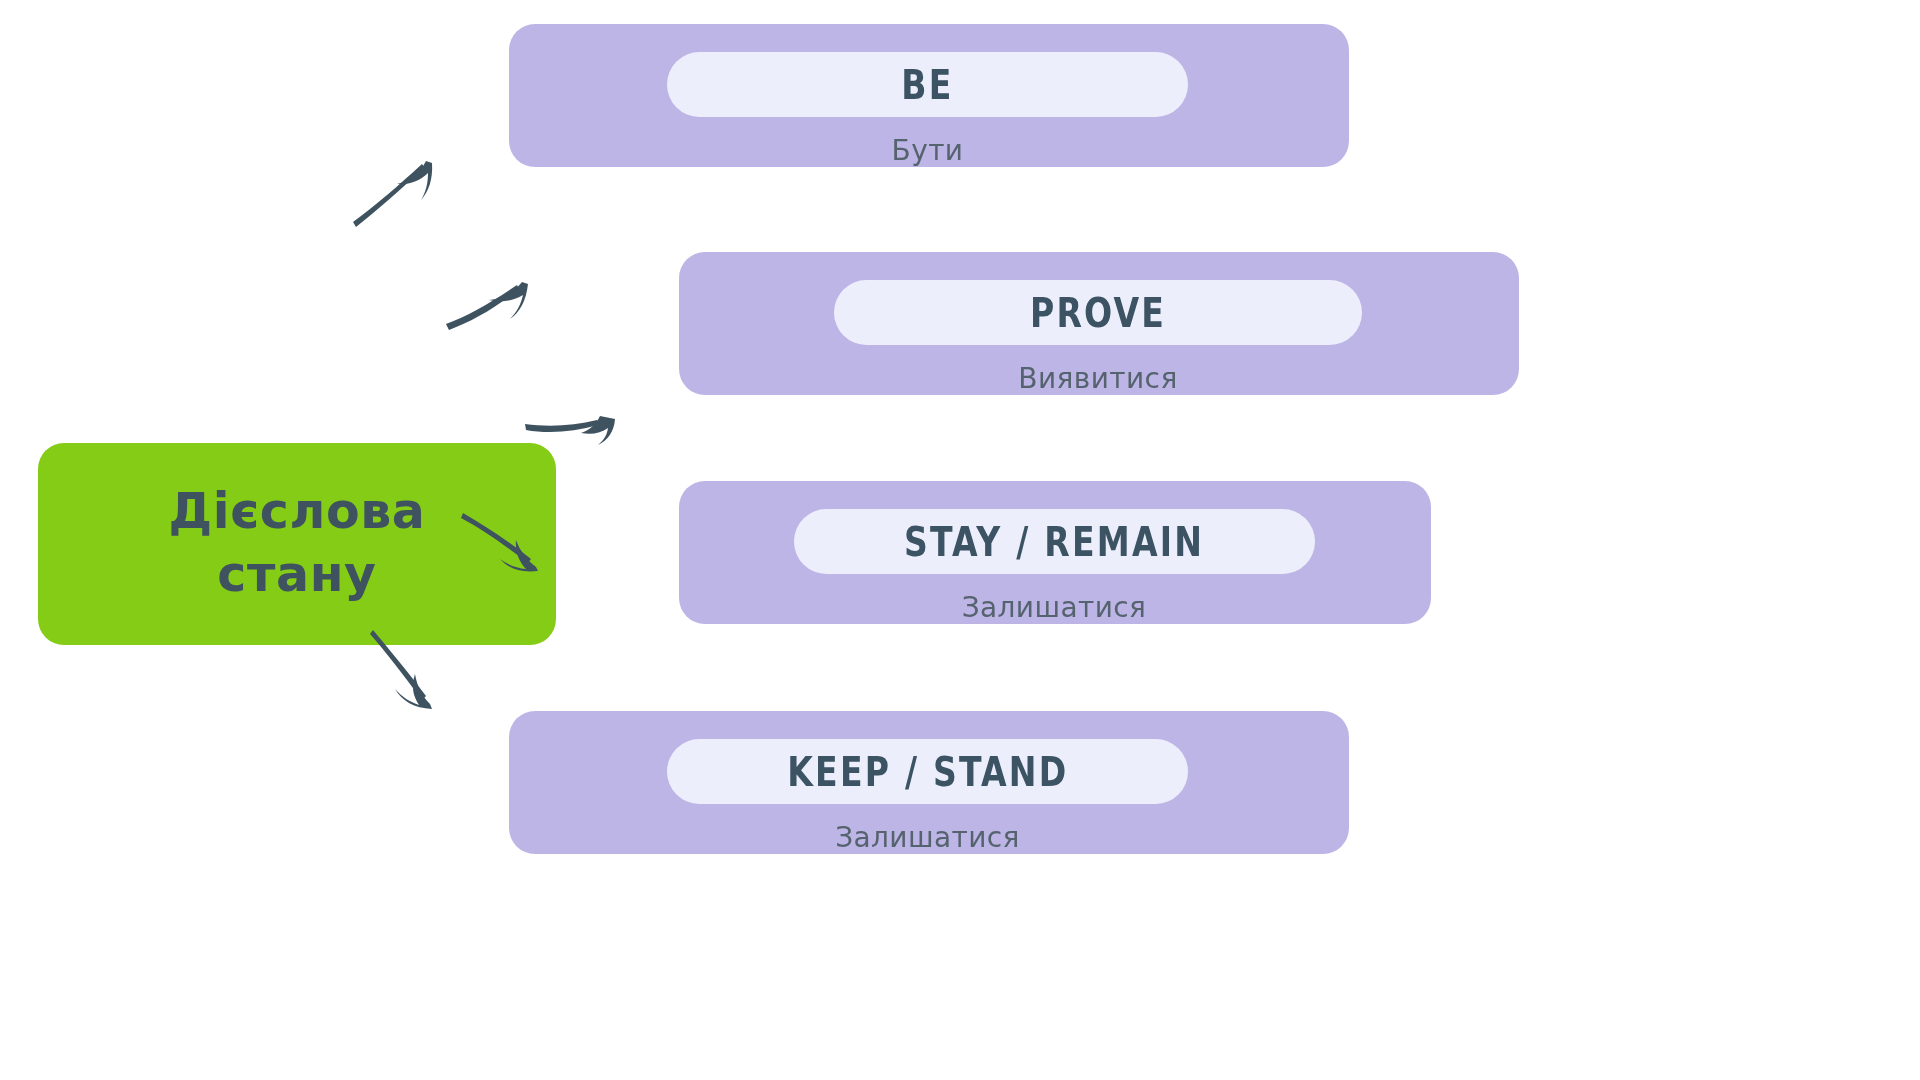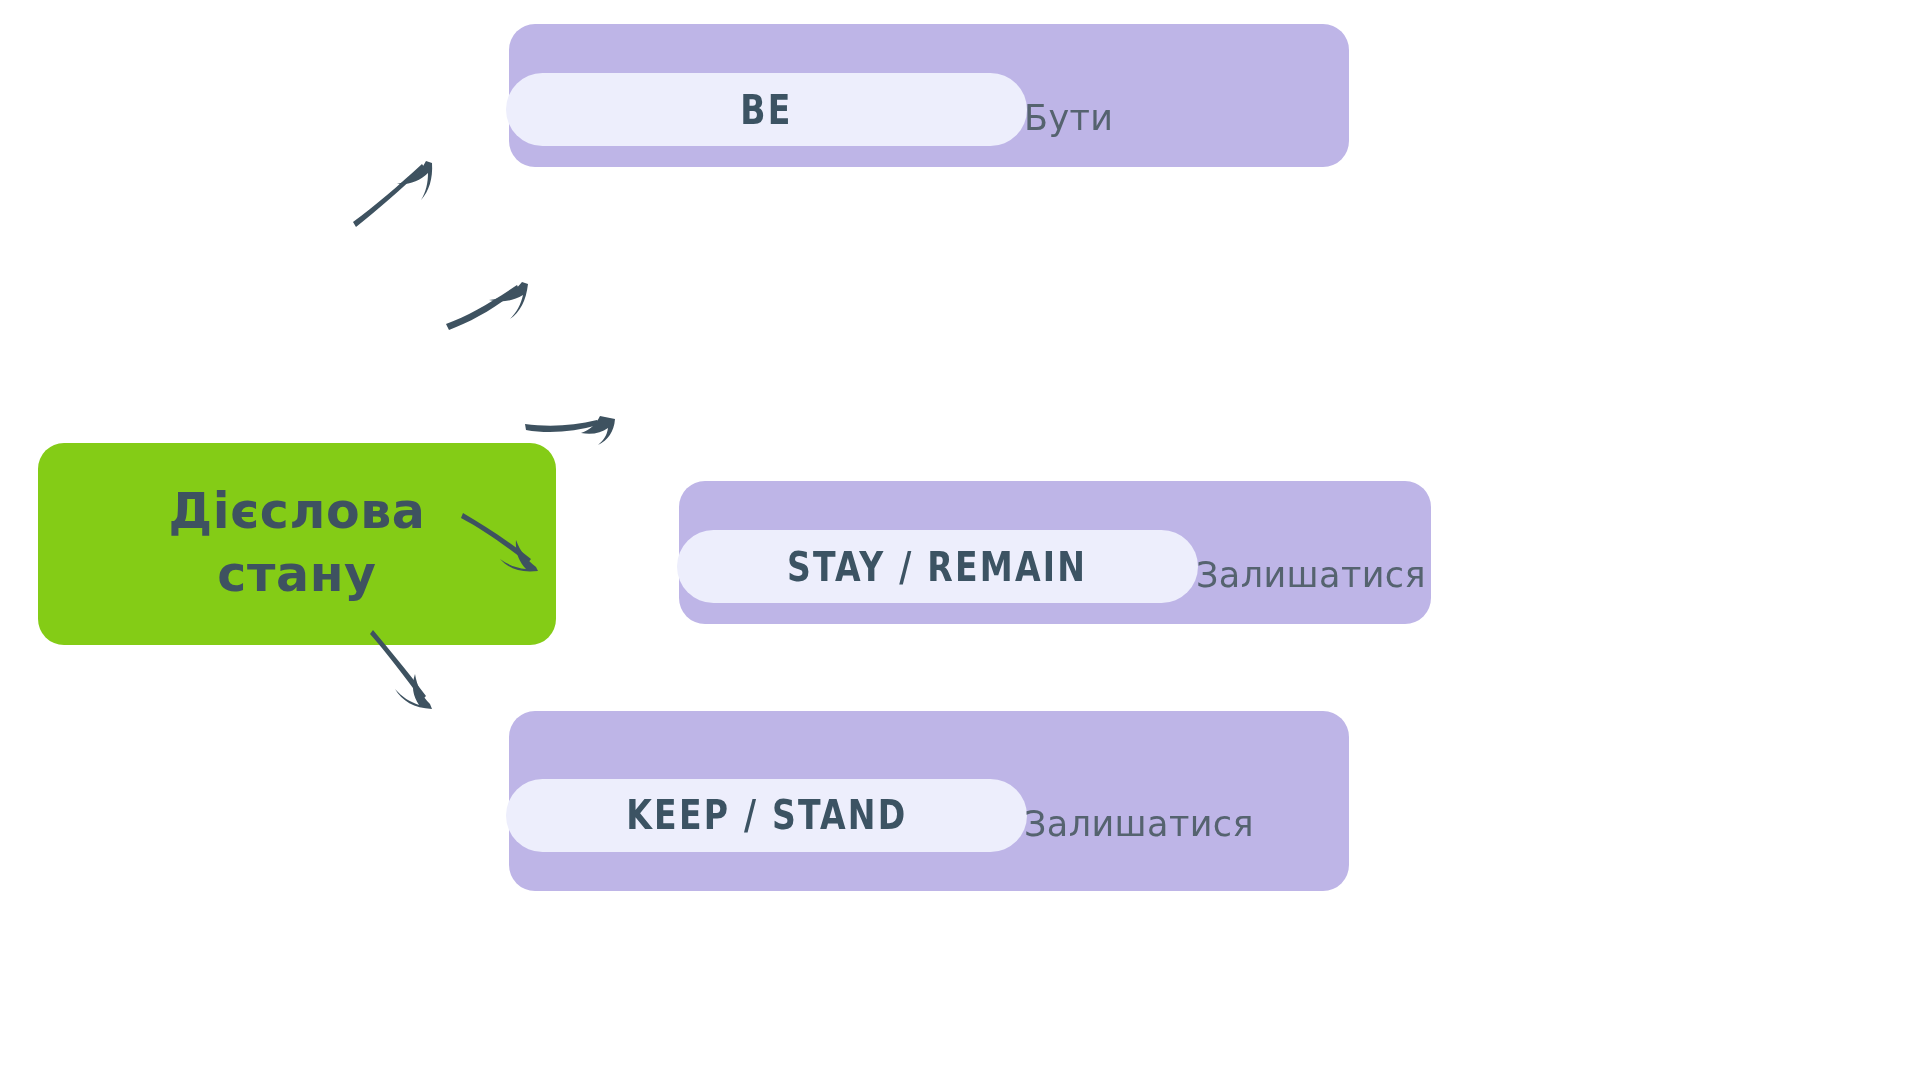--- a/index.html
+++ b/index.html
@@ -34,21 +34,21 @@
     color:#3E5260;
     white-space:pre-line;
   }
 
   
   .card {
     position:absolute;
     background:#BEB5E7;
     border-radius:26px;
     display:flex;
-    flex-direction:row;
+    flex-direction:column;
     align-items:center;
     justify-content:flex-start;
   }
   .card-pill {
     background:#EDEEFC;
     border-radius:999px;
     display:flex;
     align-items:center;
     justify-content:center;
     text-align:center;
@@ -58,21 +58,21 @@
     font-weight:700;
     font-size:40px;
     letter-spacing:2.4px;
     color:#3C5363;
     transform:scaleX(0.92);
     white-space:nowrap;
   }
   .card-sub {
     font-family:"DejaVu Sans", sans-serif;
     font-weight:400;
-    font-size:35px;
+    font-size:28px;
     letter-spacing:0.4px;
     color:#55636F;
     white-space:nowrap;
   }
 
   
   #card-be { left:509px; top:24px; width:840px; height:143px; padding-top:28px; }
   #card-be .card-pill { width:521px; height:73px; margin-left:-3px; }
   #card-be .card-sub  { margin-top:17px; margin-left:-3px; }
 
@@ -80,21 +80,21 @@
   #card-prove { left:679px; top:252px; width:840px; height:143px; padding-top:28px; }
   #card-prove .card-pill { width:528px; height:73px; margin-left:-2px; }
   #card-prove .card-sub  { margin-top:17px; margin-left:-2px; }
 
   
   #card-stay { left:679px; top:481px; width:752px; height:143px; padding-top:28px; }
   #card-stay .card-pill { width:521px; height:73px; margin-left:-2px; }
   #card-stay .card-sub  { margin-top:17px; margin-left:-2px; }
 
   
-  #card-keep { left:509px; top:711px; width:840px; height:180px; padding-top:28px; }
+  #card-keep { left:509px; top:711px; width:840px; height:143px; padding-top:28px; }
   #card-keep .card-pill { width:521px; height:73px; margin-left:-3px; }
   #card-keep .card-sub  { margin-top:17px; margin-left:-3px; }
 
   
   .arrow { position:absolute; }
   .arrow svg { display:block; overflow:visible; }
 </style>
 </head>
 <body>
 
@@ -145,20 +145,26 @@
     </svg>
   </div>
 
   <div class="card" id="card-be">
     <div class="card-pill">
       <span class="pill-label">BE</span>
     </div>
     <div class="card-sub">Бути</div>
   </div>
 
+  <div class="card" id="card-prove">
+    <div class="card-pill">
+      <span class="pill-label">PROVE</span>
+    </div>
+    <div class="card-sub">Виявитися</div>
+  </div>
 
   <div class="card" id="card-stay">
     <div class="card-pill">
       <span class="pill-label">STAY / REMAIN</span>
     </div>
     <div class="card-sub">Залишатися</div>
   </div>
 
   <div class="card" id="card-keep">
     <div class="card-pill">

